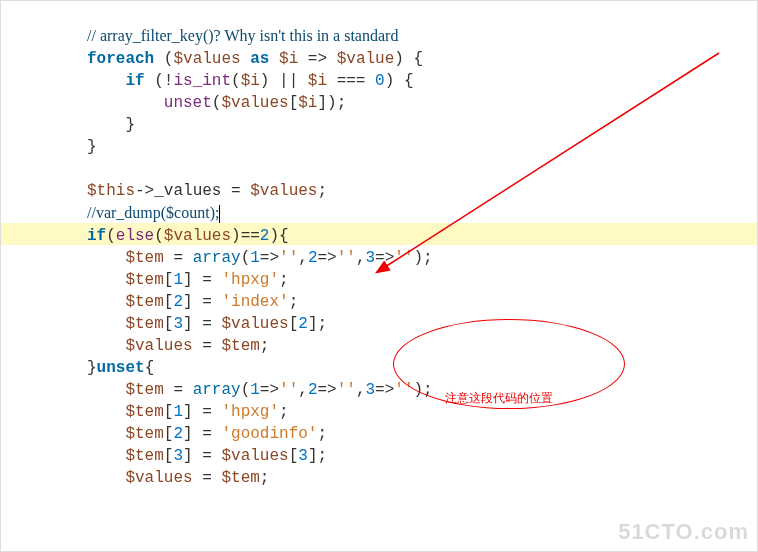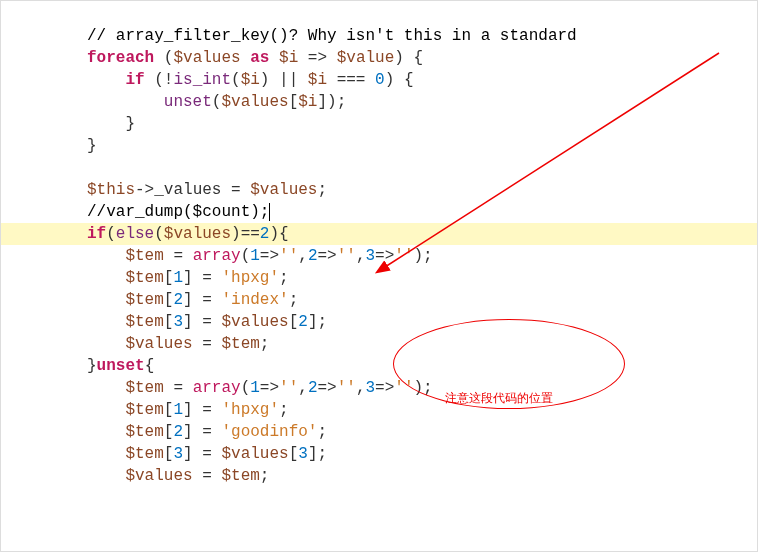--- a/index.html
+++ b/index.html
@@ -14,26 +14,26 @@
     overflow: hidden;
     border: 1px solid #ddd;
   }
   .code {
     position: absolute;
     top: 2px;
     left: 86px;
     white-space: pre;
     color: #333;
   }
-  .kw { color: #be185d; font-weight: bold; }
+  .kw { color: #0369a1; font-weight: bold; }
   .var { color: #8b4726; }
   .fn { color: #7a2a7a; }
   .const { color: #0070c0; }
   .str { color: #cc7a29; }
-  .cmt { color: #000000; }
+  .cmt { color: #0c4a6e; font-family: Liberation Serif, serif; }
   .highlight {
     position: absolute;
     left: 0;
     right: 0;
     height: 22px;
     background: #fff9c4;
     z-index: 0;
   }
   .ellipse {
     position: absolute;
@@ -109,13 +109,14 @@
       <polygon points="0 0, 10 4, 0 8" fill="#e00"></polygon>
     </marker>
   </defs>
   <line x1="718" y1="52" x2="384" y2="266" stroke="#e00" stroke-width="1.5" marker-end="url(#arrowhead)"></line>
 </svg>
 
 <div class="ellipse" style="left:392px; top:318px; width:232px; height:90px;"></div>
 <div class="ellipse-label" style="left:444px; top:358px;">注意这段代码的位置</div>
 
 <div class="watermark">
+  <div class="wm-top">51CTO.com</div>
 </div>
 
 </body></html>

